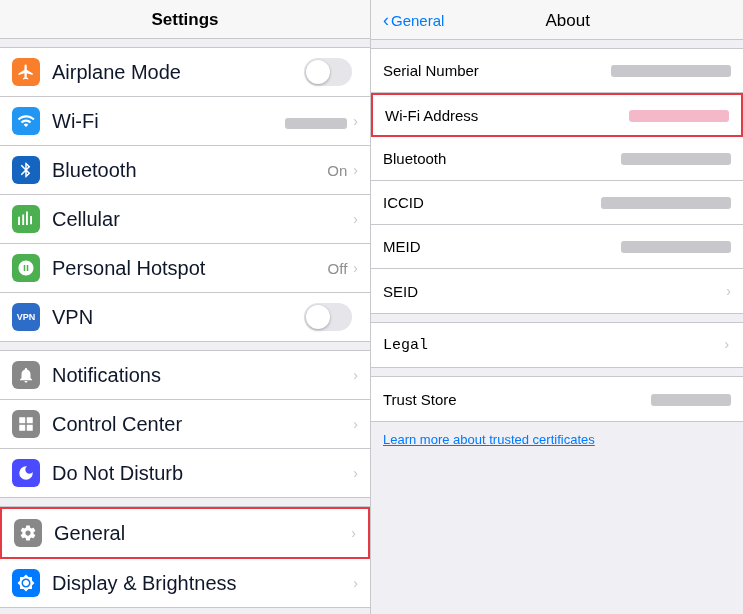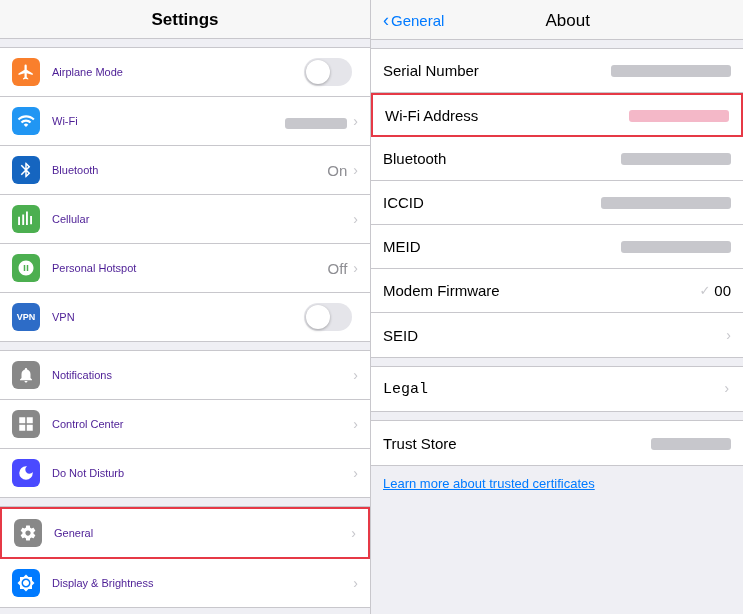--- a/index.html
+++ b/index.html
@@ -81,22 +81,22 @@
     .icon-display { background: #007aff; }
 
     .icon-wrap svg {
       width: 18px;
       height: 18px;
       fill: white;
     }
 
     .item-label {
       flex: 1;
-      font-size: 11px;
-      color: #4c1d95;
+      font-size: 20px;
+      color: #0f172a;
     }
 
     .item-value {
       font-size: 15px;
       color: #8e8e93;
       margin-right: 4px;
     }
 
     .chevron {
       color: #c7c7cc;
@@ -417,27 +417,20 @@
       </span>
     </div>
 
     <div class="right-item">
       <span class="right-item-label">MEID</span>
       <span class="right-item-value">
         <span class="blurred-text" style="width:110px;">&nbsp;</span>
       </span>
     </div>
 
-    <div class="right-item">
-      <span class="right-item-label">Modem Firmware</span>
-      <span class="right-item-value" style="display:flex;align-items:center;justify-content:flex-end;gap:4px;">
-        <span style="color:#c7c7cc;font-size:13px;">✓</span>
-        <span style="color:#000;font-size:15px;">00</span>
-      </span>
-    </div>
 
     <div class="right-item" style="border-bottom:none;">
       <span class="right-item-label">SEID</span>
       <span class="right-item-value"></span>
       <span class="chevron">›</span>
     </div>
   </div>
 
   <div class="right-settings-list separator-group">
     <div class="right-item" style="border-bottom:none;font-family:Liberation Mono, monospace;">

